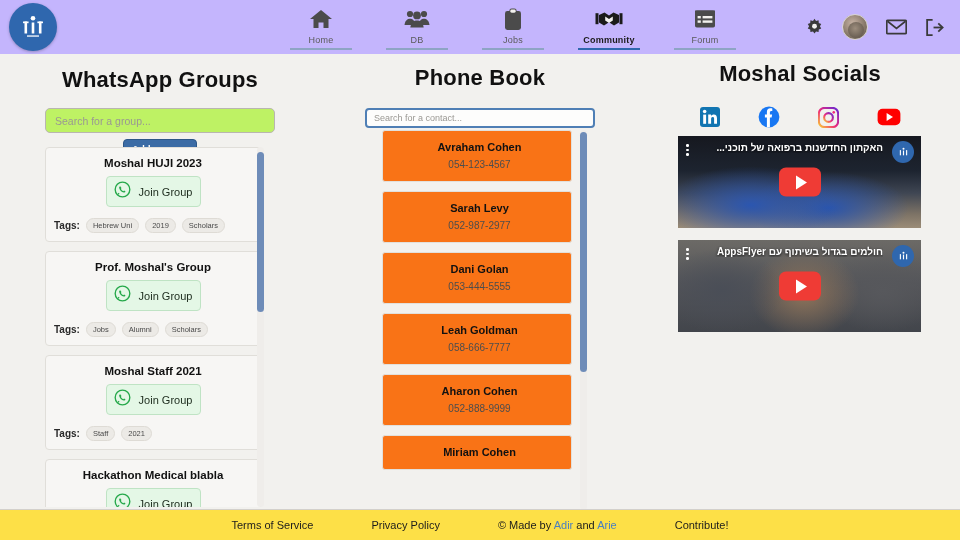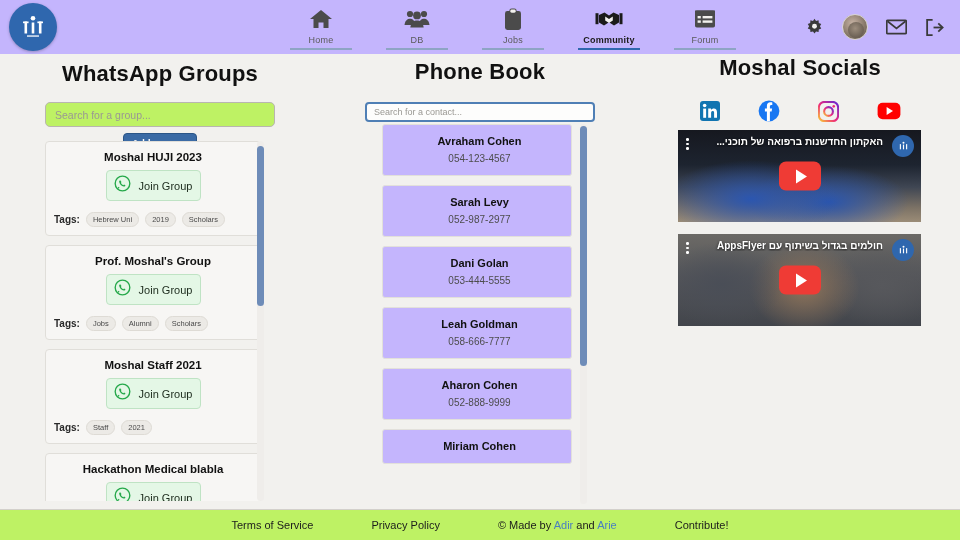--- a/index.html
+++ b/index.html
@@ -57,21 +57,21 @@
     border: 1.5px solid #d9d6d0; cursor: pointer;
     overflow: hidden; position: relative;
   }
   #avatar::after {
     content:''; position:absolute; left:5px; top:7px; width:16px; height:16px;
     border-radius:50%;
     background: radial-gradient(circle at 45% 40%, #9c8d7d, #6b6054 70%, #4a4138);
   }
 
   
-  #main { position: absolute; top: 48px; left: 0; width: 960px; height: 456px; }
+  #main { position: absolute; top: 54px; left: 0; width: 960px; height: 456px; }
   .col-title {
     text-align: center; font-size: 22px; font-weight: bold; color: #111;
     letter-spacing: .2px;
   }
 
   
   #col-whatsapp { position: absolute; left: 0; top: 0; width: 320px; height: 456px; }
   #wa-title { margin-top: 13px; }
   #wa-search {
     display:block;
@@ -141,21 +141,21 @@
     font-family: "Liberation Sans", sans-serif;
     outline: none;
   }
   #pb-search::placeholder { color: #9a9893; }
   #pb-list-wrap {
     position: absolute; left: 62px; top: 76px;
     width: 216px; height: 380px; overflow: hidden;
   }
   #pb-list { width: 190px; }
   .contact-card {
-    background: #c4b5fd; border: 1px solid #e2e0db; border-radius: 3px;
+    background: #f97316; border: 1px solid #e2e0db; border-radius: 3px;
     padding: 10px 1px 11px 6px; margin-bottom: 9px; text-align: center;
   }
   .contact-name { font-size: 11px; font-weight: bold; color: #111; }
   .contact-phone { font-size: 10px; color: #4d4d4d; margin-top: 6px; }
 
   
   #col-socials { position: absolute; left: 640px; top: 0; width: 320px; height: 456px; }
   #soc-title { margin-top: 7px; }
   #social-icons {
     display: flex; justify-content: center; gap: 38px; margin-top: 19px;
@@ -210,21 +210,21 @@
     width: 0; height: 0;
     border-left: 11px solid #fff;
     border-top: 7px solid transparent;
     border-bottom: 7px solid transparent;
     margin-left: 3px;
   }
 
   
   #footer {
     position: absolute; left: 0; bottom: 0; width: 960px; height: 31px;
-    background: #bef264; border-top: 1px solid #d3d0cb;
+    background: #fde047; border-top: 1px solid #d3d0cb;
     display: flex; align-items: center; justify-content: center; gap: 58px;
   }
   .footer-link { font-size: 11px; color: #1c1c1c; cursor: pointer; }
   .footer-credit { font-size: 11px; color: #1c1c1c; }
   .credit-name { color: #4a7fc1; cursor: pointer; }
 </style>
 </head>
 <body>
 
 <div id="header">

